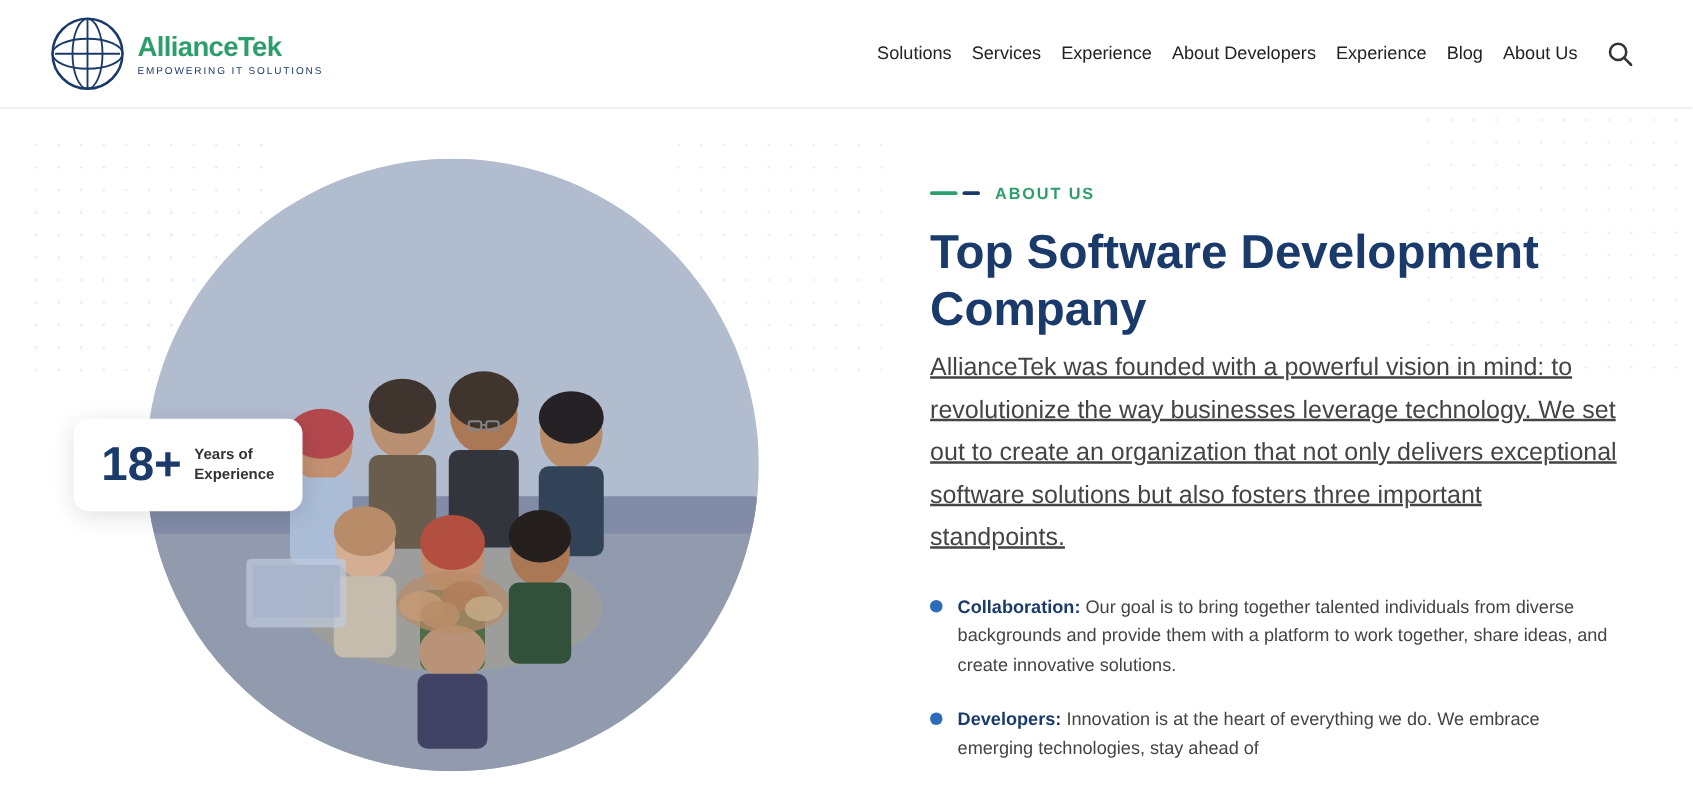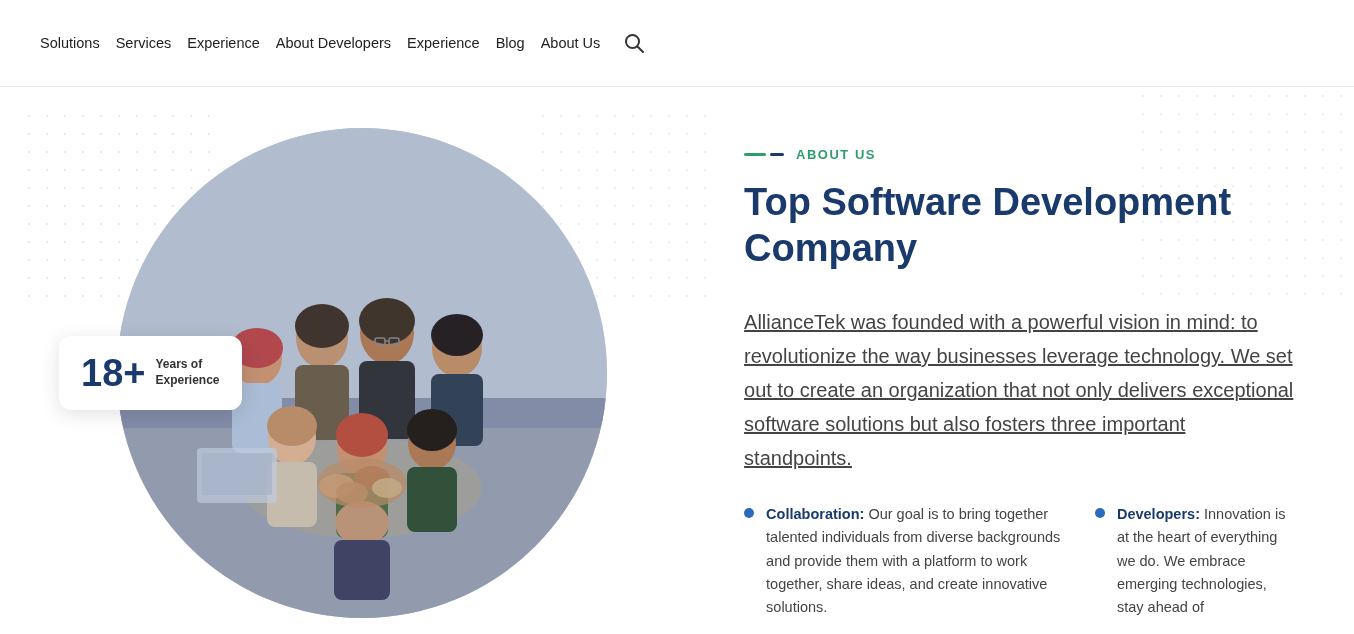--- a/index.html
+++ b/index.html
@@ -234,39 +234,39 @@
       color: #2d9e6b;
       letter-spacing: 1.5px;
       text-transform: uppercase;
     }
 
     .main-heading {
       font-size: 38px;
       font-weight: 800;
       color: #1a3a6c;
       line-height: 1.2;
-      margin-bottom: 34px;
+      margin-bottom: 6px;
       position: relative;
       z-index: 1;
     }
 
     .description {
       font-size: 20px;
       color: #444;
       line-height: 1.7;
       margin-bottom: 28px;
       position: relative;
       z-index: 1;
       text-decoration: underline;
     }
 
     .bullet-list {
       list-style: none;
       display: flex;
-      flex-direction: row;
+      flex-direction: column;
       gap: 20px;
       position: relative;
       z-index: 1;
       align-items: flex-end;
     }
 
     .bullet-item {
       display: flex;
       align-items: flex-start;
       gap: 12px;
@@ -286,20 +286,35 @@
 
     .bullet-item strong {
       color: #1a3a6c;
       font-weight: 700;
     }
   </style>
 </head>
 <body>
 
 <header>
+  <a class="logo-area" href="#">
+    <svg class="logo-icon" viewBox="0 0 60 60" xmlns="http://www.w3.org/2000/svg">
+      <circle cx="30" cy="30" r="28" fill="none" stroke="#1a3a6c" stroke-width="2"></circle>
+      <ellipse cx="30" cy="30" rx="12" ry="28" fill="none" stroke="#1a3a6c" stroke-width="1.5"></ellipse>
+      <ellipse cx="30" cy="30" rx="28" ry="12" fill="none" stroke="#1a3a6c" stroke-width="1.5"></ellipse>
+      <line x1="4" y1="30" x2="56" y2="30" stroke="#1a3a6c" stroke-width="1.5"></line>
+      <line x1="30" y1="2" x2="30" y2="58" stroke="#1a3a6c" stroke-width="1.5"></line>
+    </svg>
+    <div class="logo-text">
+      <div class="logo-brand">
+        <span>Alliance</span><span style="color:#2d9e6b">Tek</span>
+      </div>
+      <div class="logo-tagline">EMPOWERING IT SOLUTIONS</div>
+    </div>
+  </a>
 
   <nav>
     <a class="nav-link" href="#">Solutions</a>
     <a class="nav-link" href="#">Services</a>
     <a class="nav-link" href="#">Experience</a>
     <a class="nav-link" href="#">About Developers</a>
     <a class="nav-link" href="#">Experience</a>
     <a class="nav-link" href="#">Blog</a>
     <a class="nav-link" href="#">About Us</a>
     <div class="search-icon-wrap">

